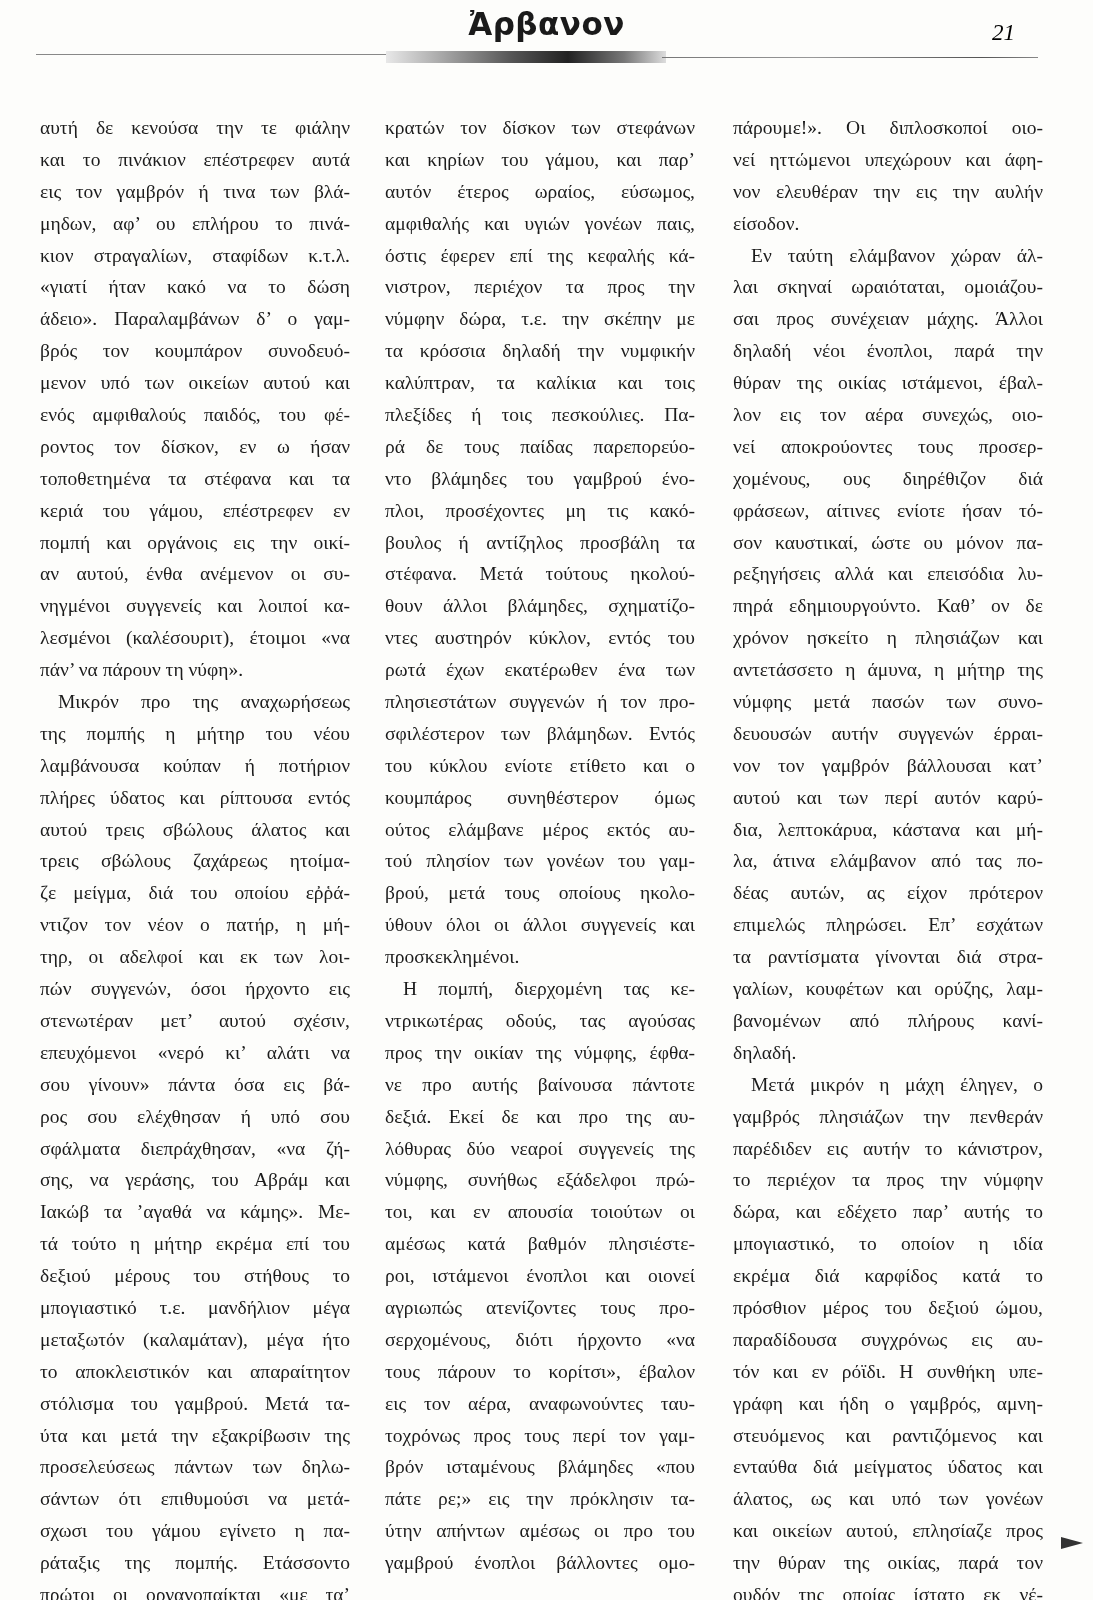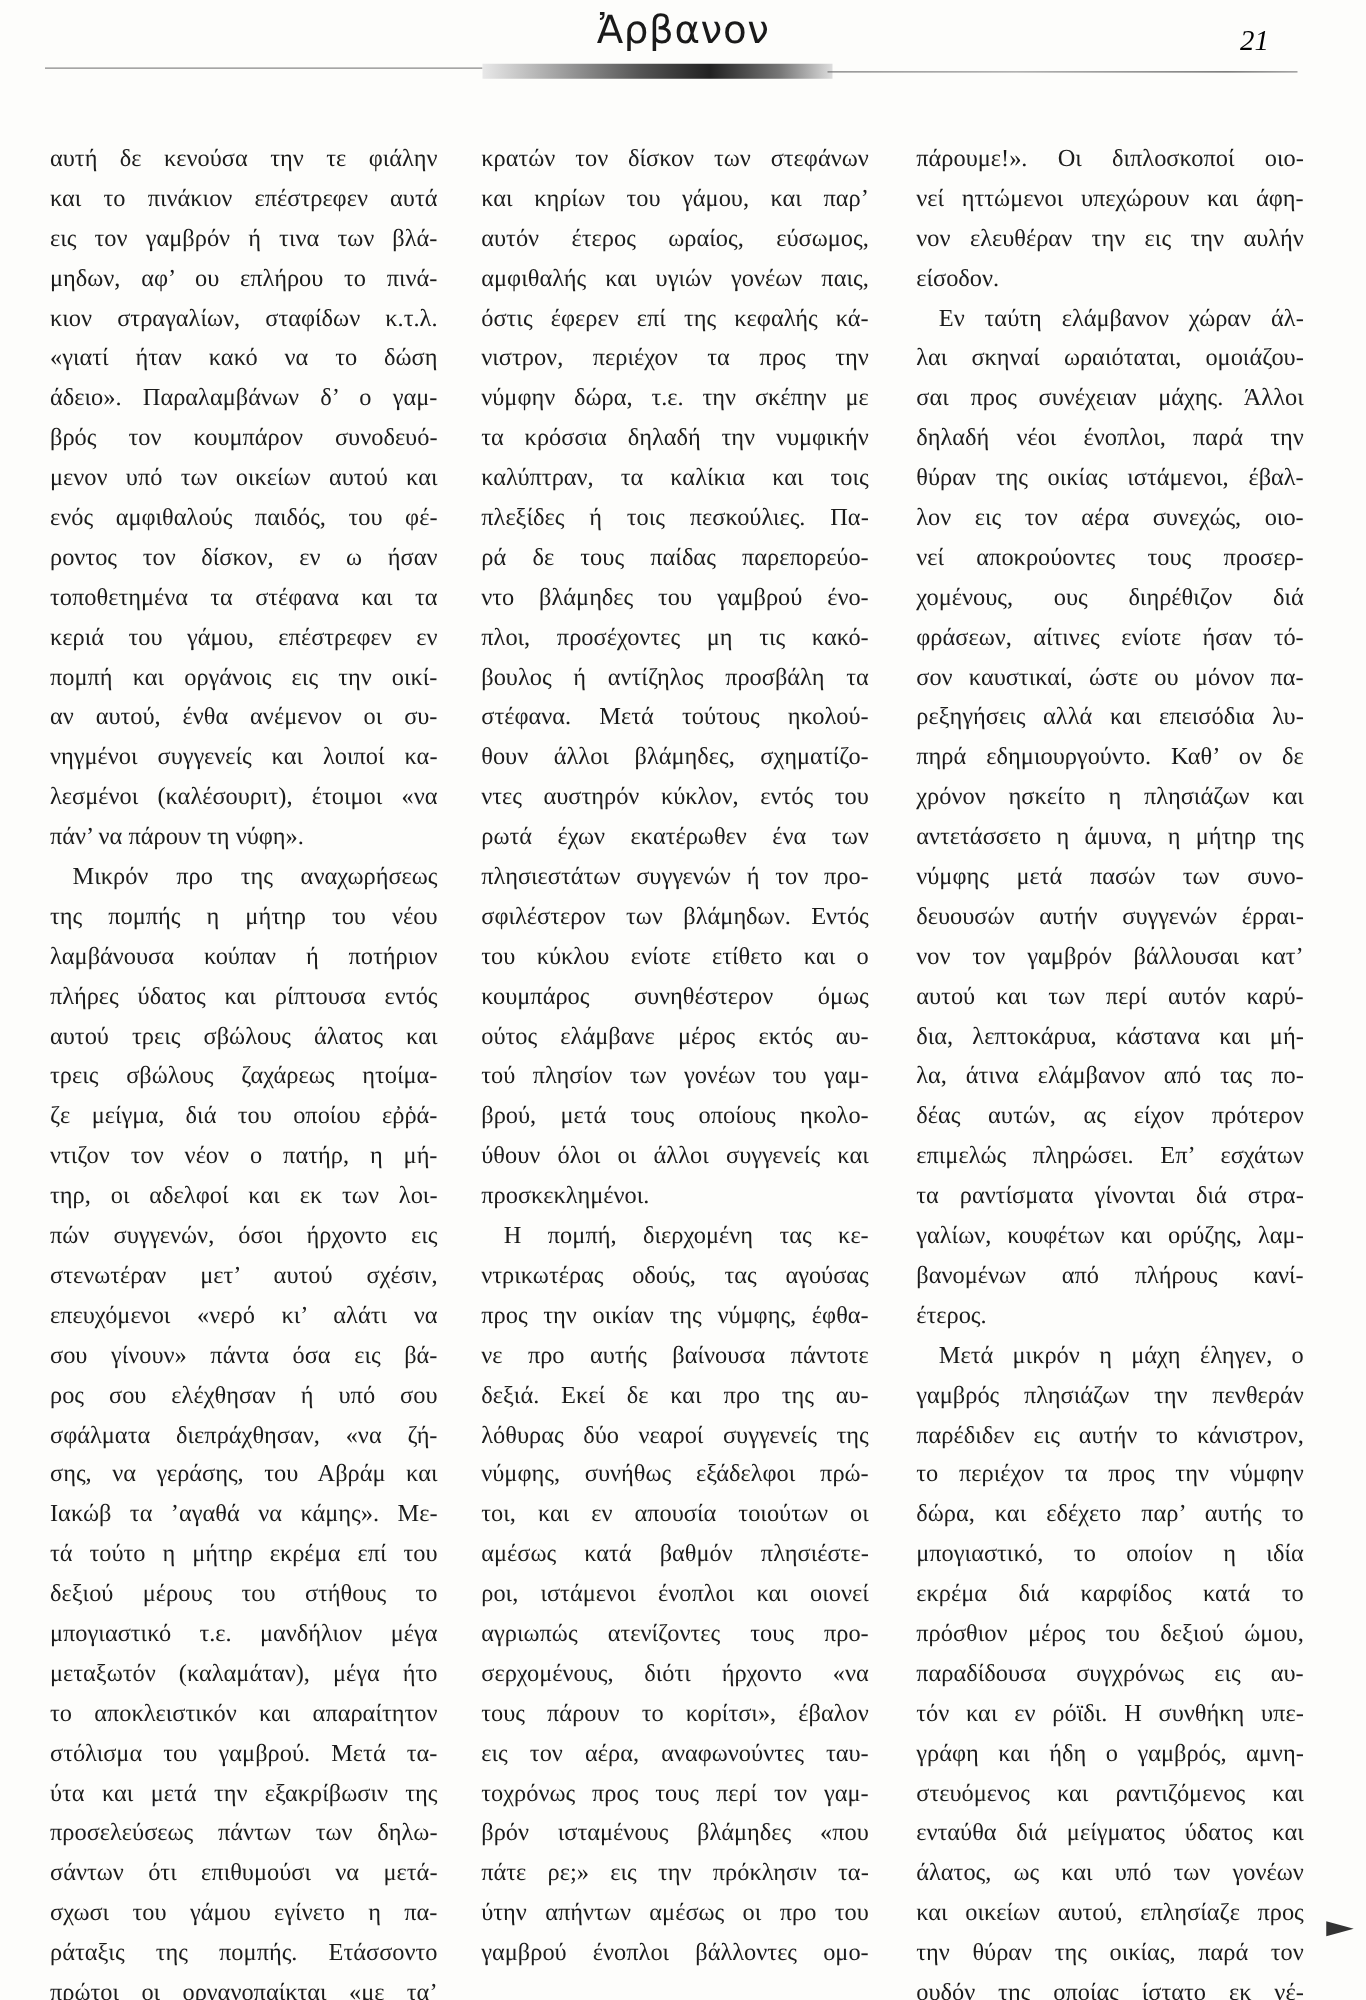--- a/index.html
+++ b/index.html
@@ -3,21 +3,21 @@
 <meta charset="utf-8">
 <style>
   html, body { margin:0; padding:0; }
   body {
     width:1093px; height:1600px; background:#fdfdfb; position:relative; overflow:hidden;
     font-family:"Liberation Serif", "DejaVu Serif", serif; color:#1c1c1c;
   }
   .header-title {
     position:absolute; left:0; width:1093px; top:6px; text-align:center;
     font-family:"DejaVu Sans", sans-serif; font-size:31px; letter-spacing:0.5px; color:#1a1a1a;
-    font-weight:normal;
+    font-weight:bold;
   }
   .page-number {
     position:absolute; right:78px; top:20px;
     font-family:"Liberation Serif", serif; font-style:italic; font-size:23px; color:#000000;
   }
   .rule-left {
     position:absolute; left:36px; top:54px; width:350px; height:1px; background:#888;
   }
   .rule-right {
     position:absolute; left:662px; top:57px; width:376px; height:1px;
@@ -177,21 +177,21 @@
     <span class="line">δευουσών αυτήν συγγενών έρραι-</span>
     <span class="line">νον τον γαμβρόν βάλλουσαι κατ’</span>
     <span class="line">αυτού και των περί αυτόν καρύ-</span>
     <span class="line">δια, λεπτοκάρυα, κάστανα και μή-</span>
     <span class="line">λα, άτινα ελάμβανον από τας πο-</span>
     <span class="line">δέας αυτών, ας είχον πρότερον</span>
     <span class="line">επιμελώς πληρώσει. Επ’ εσχάτων</span>
     <span class="line">τα ραντίσματα γίνονται διά στρα-</span>
     <span class="line">γαλίων, κουφέτων και ορύζης, λαμ-</span>
     <span class="line">βανομένων από πλήρους κανί-</span>
-    <span class="line last">έτερος.</span>
+    <span class="line last">δηλαδή.</span>
     <span class="line indent">Μετά μικρόν η μάχη έληγεν, ο</span>
     <span class="line">γαμβρός πλησιάζων την πενθεράν</span>
     <span class="line">παρέδιδεν εις αυτήν το κάνιστρον,</span>
     <span class="line">το περιέχον τα προς την νύμφην</span>
     <span class="line">δώρα, και εδέχετο παρ’ αυτής το</span>
     <span class="line">μπογιαστικό, το οποίον η ιδία</span>
     <span class="line">εκρέμα διά καρφίδος κατά το</span>
     <span class="line">πρόσθιον μέρος του δεξιού ώμου,</span>
     <span class="line">παραδίδουσα συγχρόνως εις αυ-</span>
     <span class="line">τόν και εν ρόϊδι. Η συνθήκη υπε-</span>

